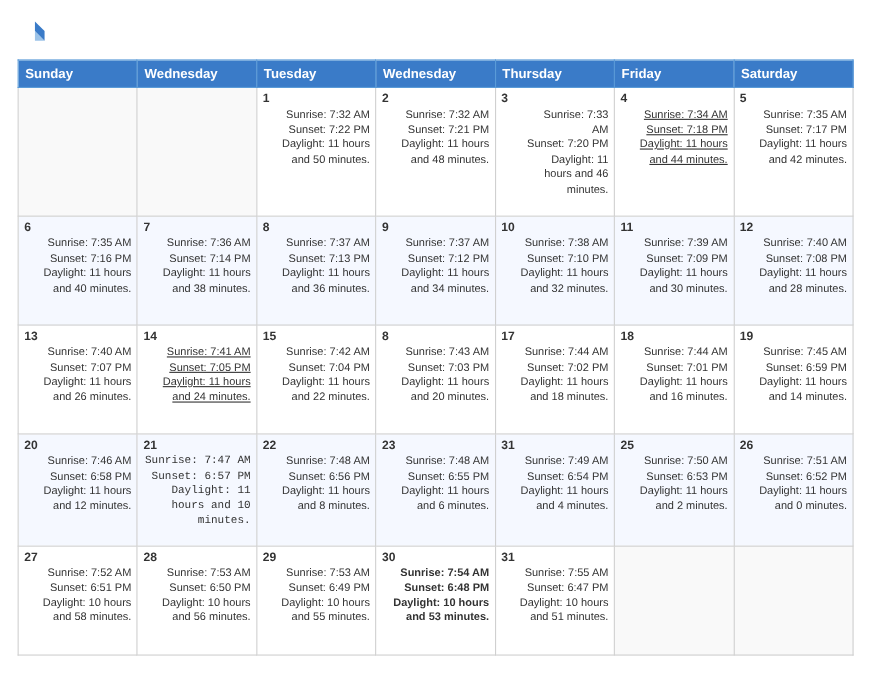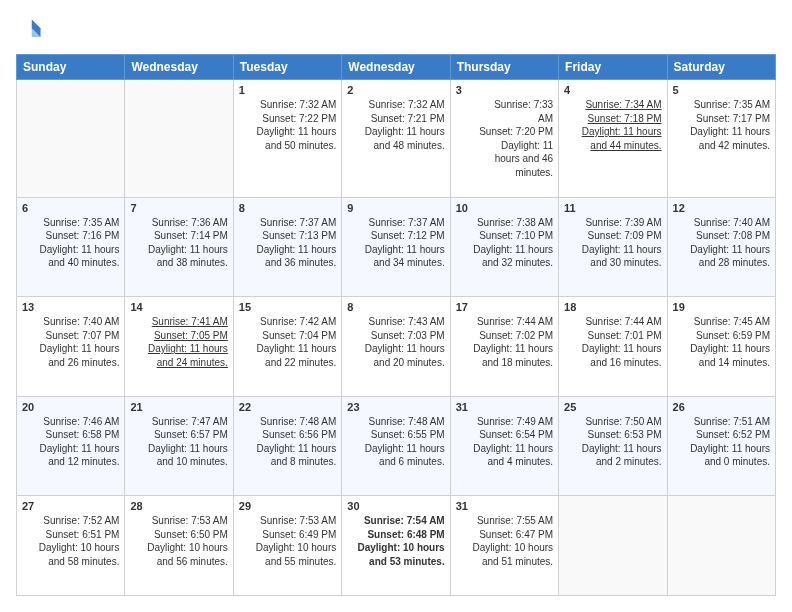--- a/index.html
+++ b/index.html
@@ -260,21 +260,21 @@
         </tr>
         <tr>
           <td>
             <span class="day-num">20</span>
             <div class="day-info" style="white-space: pre-line;">Sunrise: 7:46 AM
 Sunset: 6:58 PM
 Daylight: 11 hours and 12 minutes.</div>
           </td>
           <td>
             <span class="day-num">21</span>
-            <div class="day-info" style="white-space: pre-line;">Sunrise: 7:47 AM
+            <div class="day-info" style="white-space: pre-line; font-family: Liberation Mono, monospace;">Sunrise: 7:47 AM
 Sunset: 6:57 PM
 Daylight: 11 hours and 10 minutes.</div>
           </td>
           <td>
             <span class="day-num">22</span>
             <div class="day-info" style="white-space: pre-line;">Sunrise: 7:48 AM
 Sunset: 6:56 PM
 Daylight: 11 hours and 8 minutes.</div>
           </td>
           <td>

